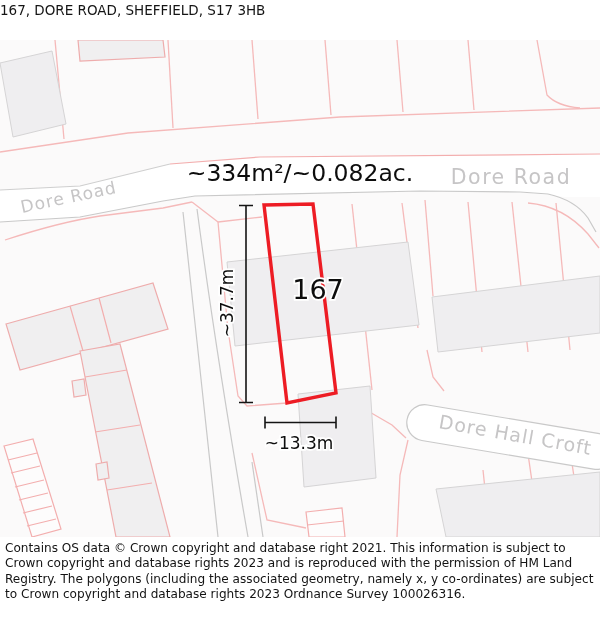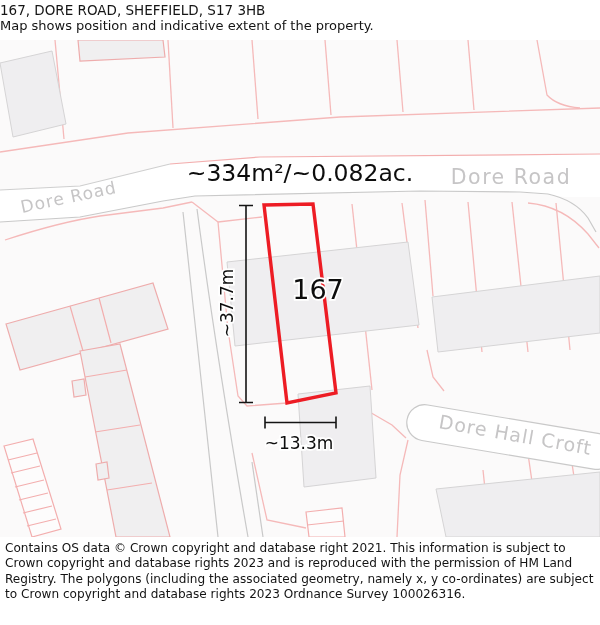--- a/index.html
+++ b/index.html
@@ -19,21 +19,20 @@
   .bldp{fill:#f0eff0;stroke:#eeacac;stroke-width:1.2;}
   .dim{stroke:#141414;stroke-width:1.6;fill:none;}
   .halo{paint-order:stroke;stroke:#ffffff;stroke-width:3.5px;fill:#0d0d0d;}
   .roadtxt{fill:#c6c5c6;}
 </style>
 </head>
 <body>
 
 <div class="title-wrap">
   <div class="title-line1">167, DORE ROAD, SHEFFIELD, S17 3HB</div>
-  <div class="title-line2">Map shows position and indicative extent of the property.</div>
 </div>
 
 <svg width="600" height="625" viewBox="0 0 600 625">
   <defs>
     <clipPath id="mapclip">
         <rect x="0" y="40" width="600" height="497"></rect>
       </clipPath>
   </defs>
   <g clip-path="url(#mapclip)">
     <rect x="0" y="40" width="600" height="497" fill="#fbfafa"></rect>

